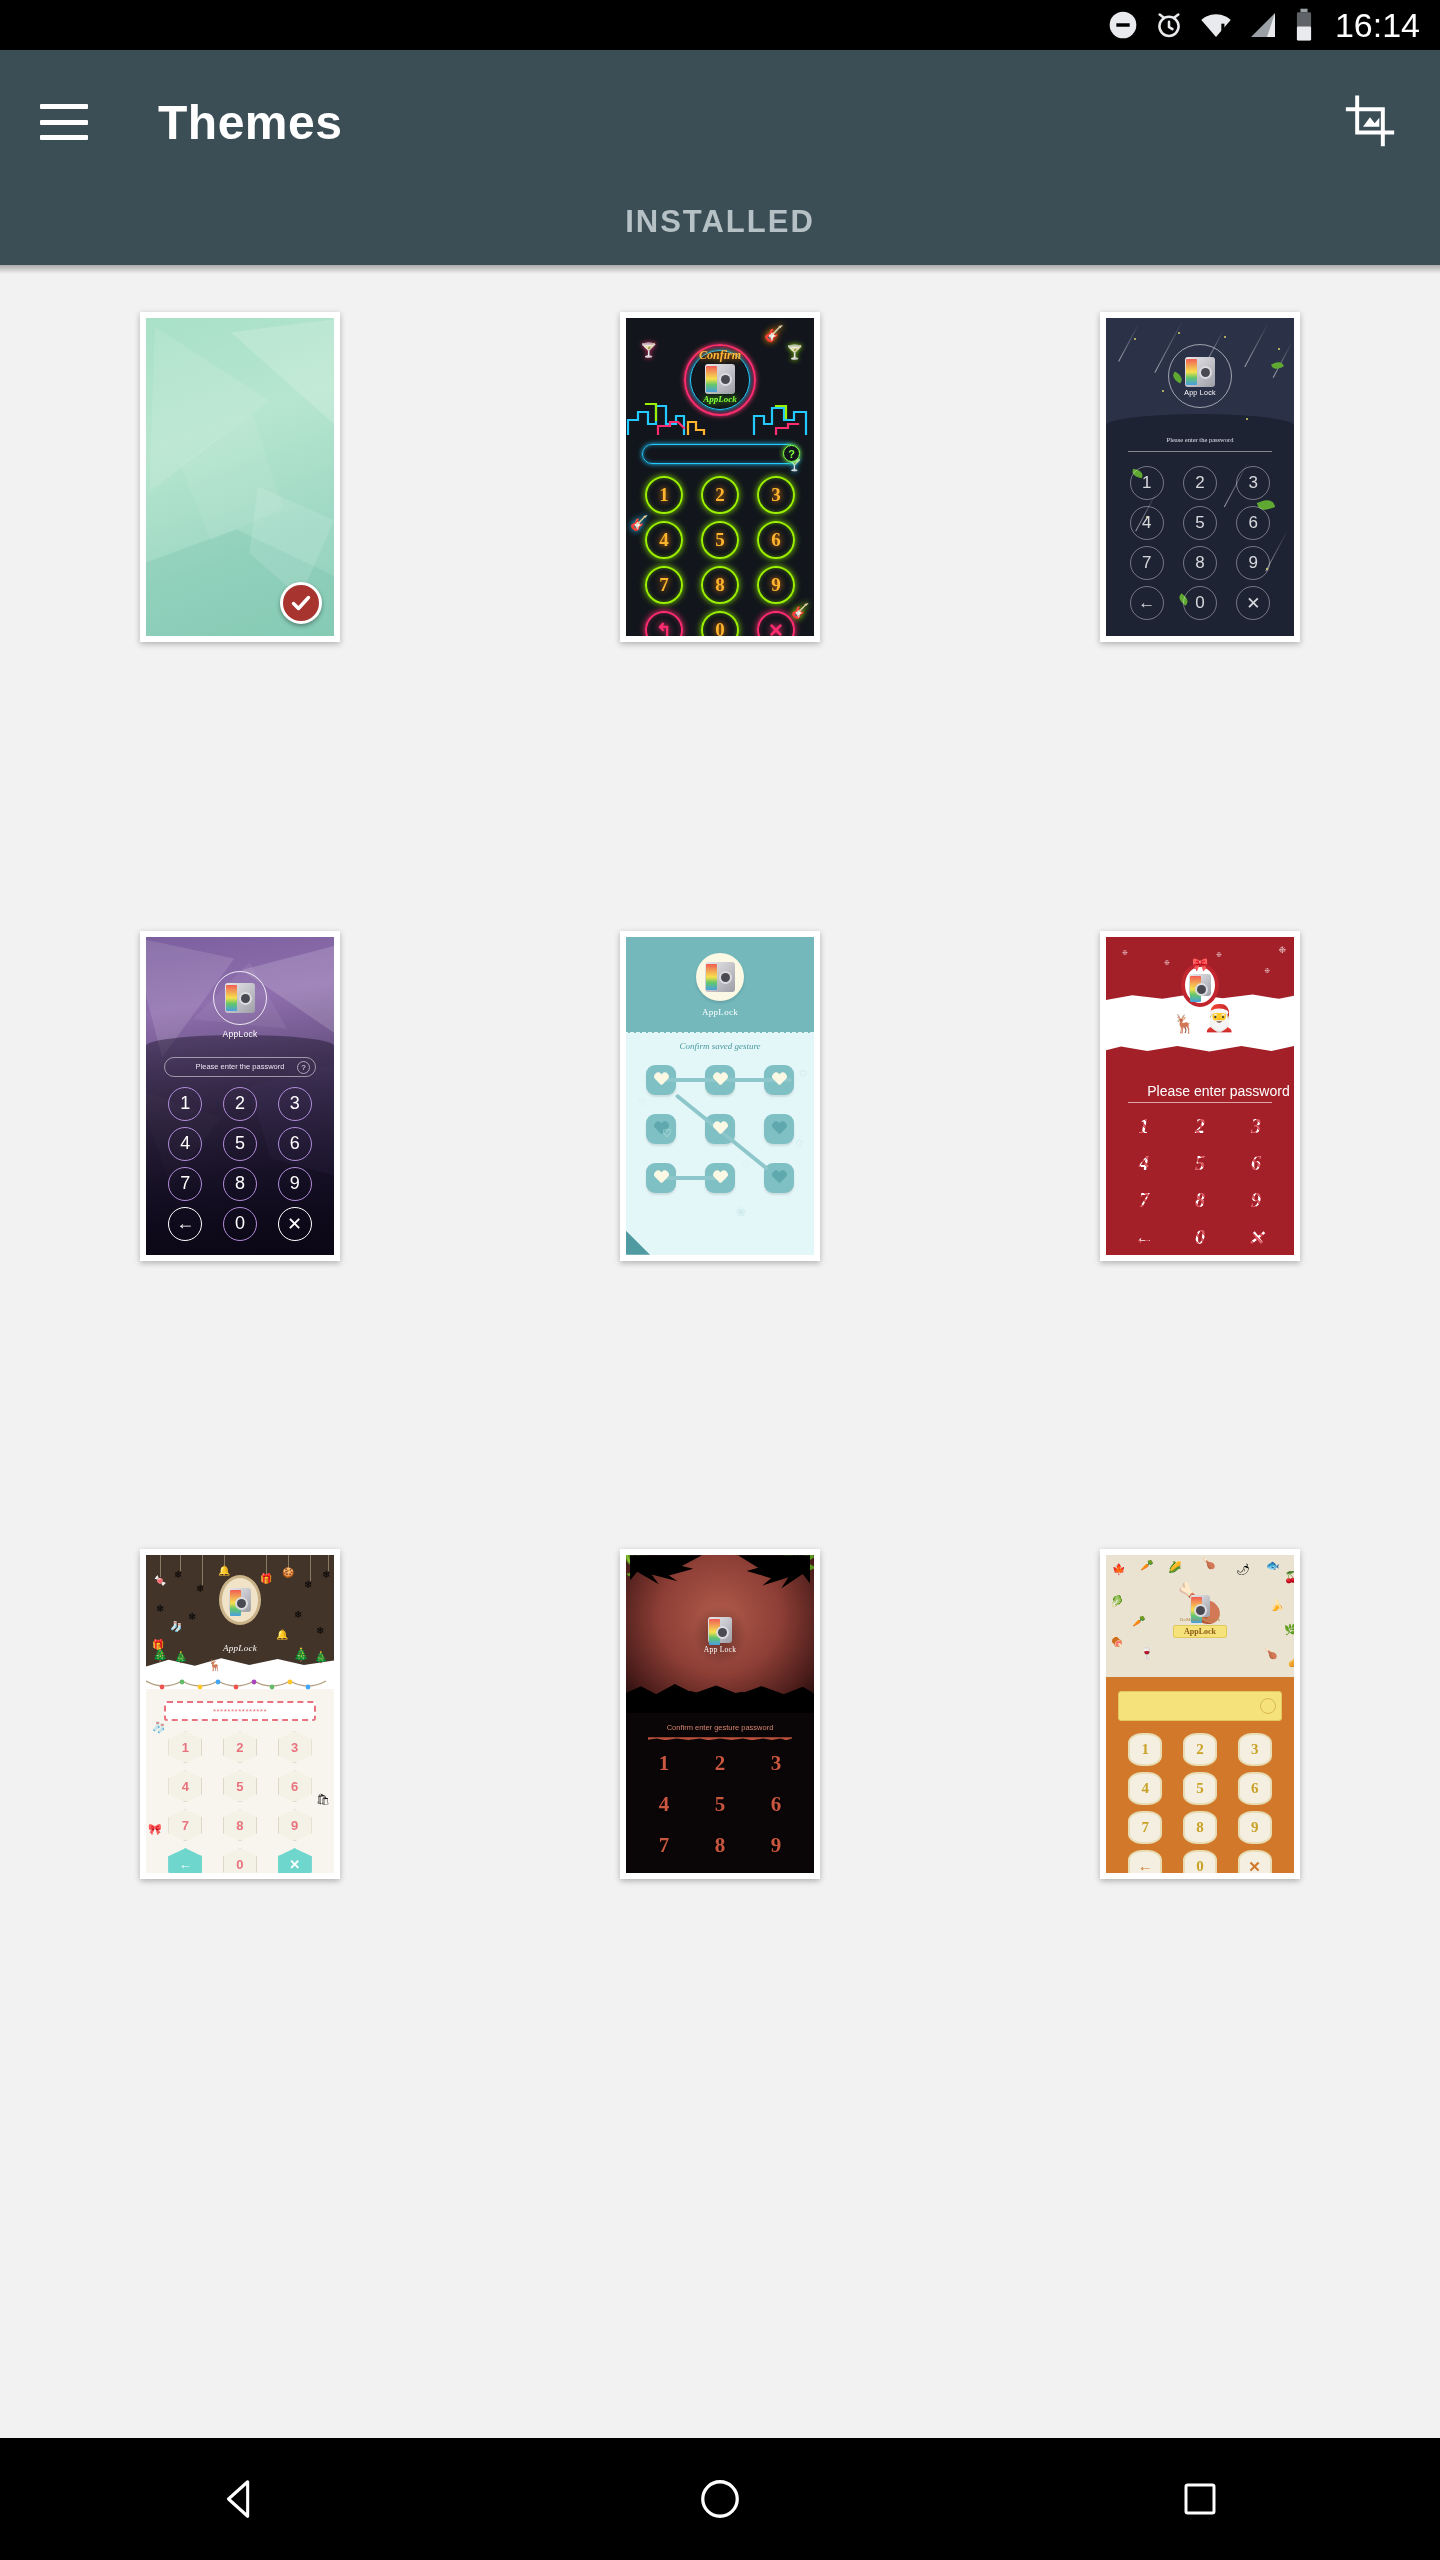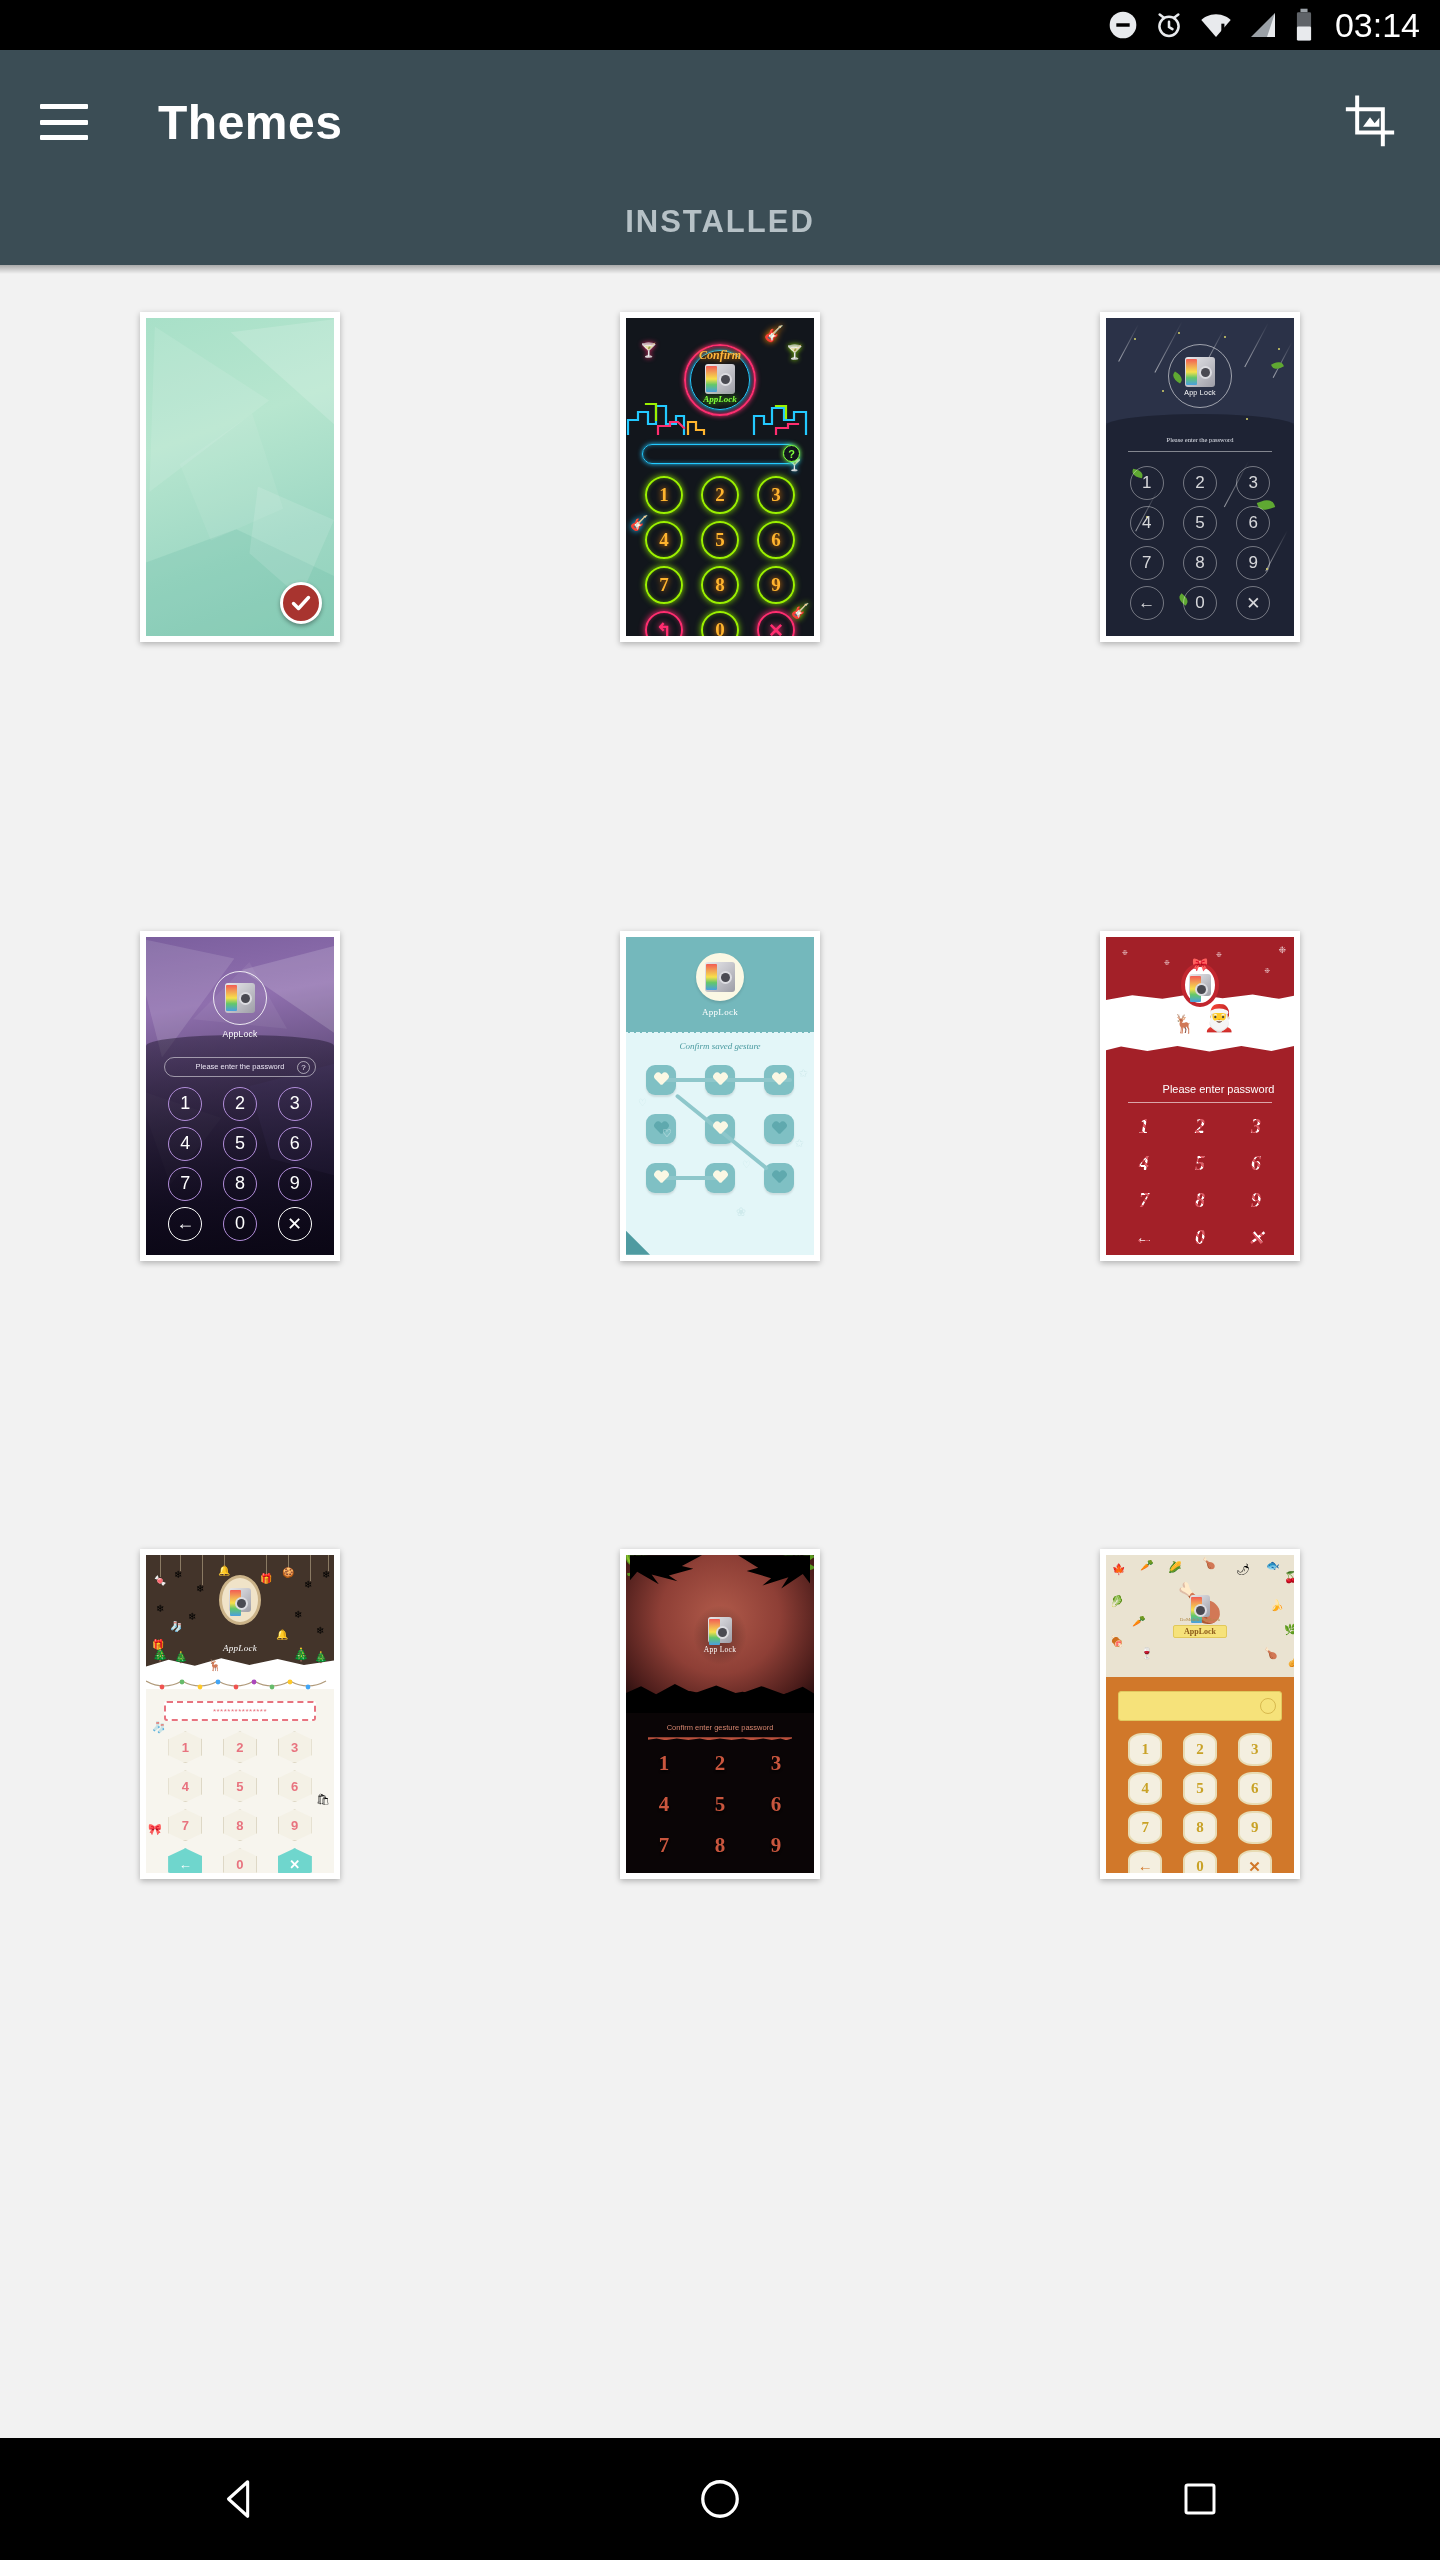--- a/index.html
+++ b/index.html
@@ -411,21 +411,21 @@
       <path d="M21 3 L21 21 L15 21 Z" fill="#e8eaed"></path>
     </svg>
   </span>
   <span class="sb-icon">
     <svg width="22" height="34" viewBox="0 0 12 24">
       <rect x="3.5" y="0.5" width="5" height="2.5" fill="#9aa0a6"></rect>
       <rect x="1" y="3" width="10" height="20" rx="1" fill="#5f6368"></rect>
       <rect x="1" y="13" width="10" height="10" rx="1" fill="#e8eaed"></rect>
     </svg>
   </span>
-  <span class="sb-time">03:14</span>
+  <span class="sb-time">16:14</span>
 </div>
 
 <div class="app-bar">
   <div class="app-bar-top">
     <div class="hamburger">
       <span></span>
         <span></span>
         <span></span>
     </div>
     <div class="app-title">Themes</div>
@@ -662,21 +662,21 @@
       <div style="position:absolute;left:110px;top:14px;color:#e4b9bc;font-size:7px;">❉</div>
       <div style="position:absolute;right:24px;top:30px;color:#e4b9bc;font-size:7px;">❉</div>
       <div style="position:absolute;right:8px;top:8px;color:#e4b9bc;font-size:9px;">❉</div>
       <div class="snow"></div>
       <div class="circ">
         <span class="applock-icon" style="width:22px;height:22px;"></span>
       </div>
       <div class="bow">🎀</div>
       <div class="santa">🎅</div>
       <div class="deer">🦌</div>
-      <div class="hint" style="position:absolute;left:13px;right:0;top:146px;color:#fff;font-size:11px;padding-left:24px;">Please enter password</div>
+      <div class="hint" style="position:absolute;left:13px;right:0;top:146px;color:#fff;font-size:14px;padding-left:24px;">Please enter password</div>
       <div class="line"></div>
 
       <div class="pad6" style="display:grid;grid-template-columns:repeat(3,1fr);">
         <div class="key6">1</div>
         <div class="key6">2</div>
         <div class="key6">3</div>
         <div class="key6">4</div>
         <div class="key6">5</div>
         <div class="key6">6</div>
         <div class="key6">7</div>

